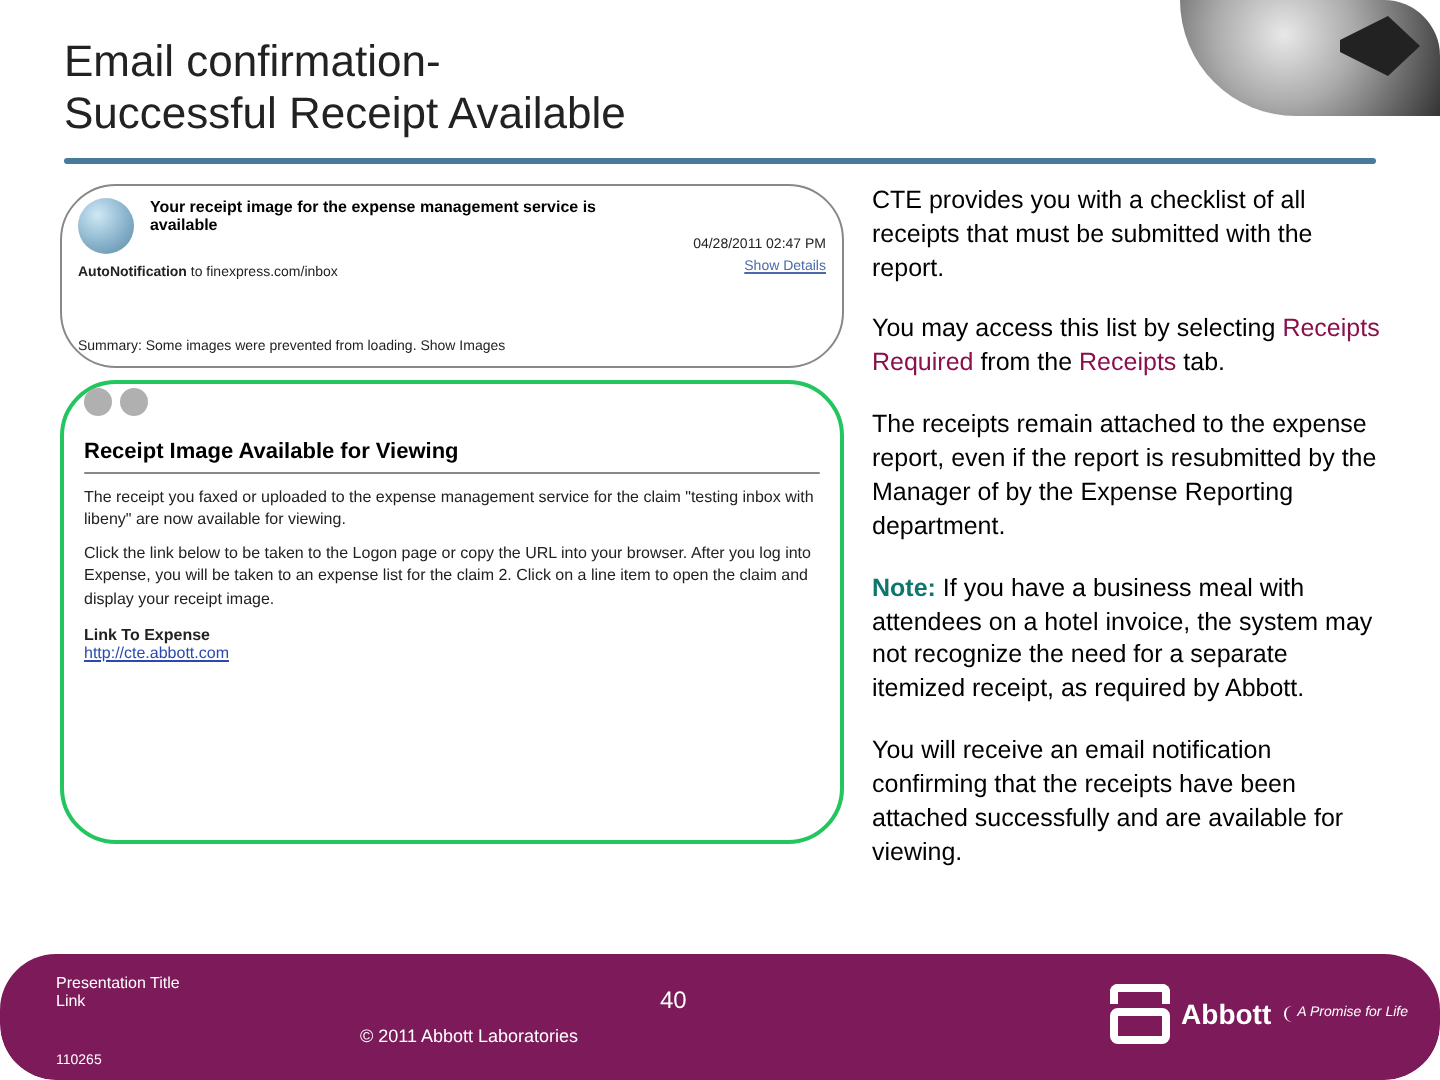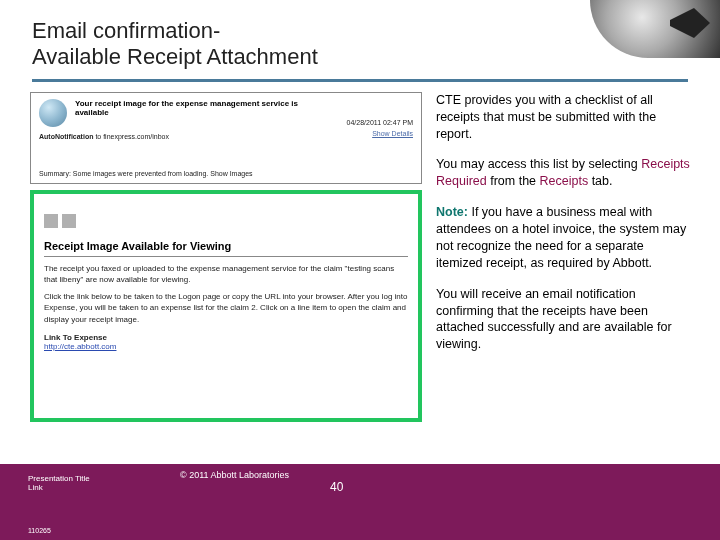--- a/index.html
+++ b/index.html
@@ -1,15 +1,15 @@
 <!DOCTYPE html>
 <html><head>
 <meta charset="utf-8">
 <style>
-  * { margin: 0; padding: 0; box-sizing: border-box; }
+  * { margin: 0; padding: 0; box-sizing: border-box; border-radius: 28px; }
   body {
     width: 720px;
     height: 540px;
     font-family: Arial, sans-serif;
     background: #fff;
     position: relative;
     overflow: hidden;
   }
   .header-wrap {
     position: relative;
@@ -99,22 +99,22 @@
     display: block;
     margin-top: 4px;
   }
   .email-panel .sum {
     position: absolute;
     left: 8px;
     bottom: 6px;
     font-size: 7px;
   }
   .body-panel {
-    border: 4px solid #22c55e;
-    padding: 20px 10px;
+    border: 2px solid #22c55e;
+    padding: 2px 10px;
     font-size: 8px;
     color: #222;
     height: 232px;
   }
   .body-panel .small-icons {
     height: 22px;
     margin-bottom: 4px;
   }
   .body-panel .small-icons span {
     display: inline-block;
@@ -166,33 +166,33 @@
   }
   .right-col .note-label {
     font-weight: bold;
     color: #0f766e;
   }
   .footer {
     position: absolute;
     left: 0;
     bottom: 0;
     width: 720px;
-    height: 76px;
+    height: 63px;
     background: #7d1a5a;
     color: #fff;
     font-size: 8px;
     padding: 10px 16px 0 28px;
   }
   .footer .pt {
     font-size: 8px;
   }
   .footer .copy {
     position: absolute;
     left: 180px;
-    top: 6px;
+    top: 36px;
     font-size: 9px;
   }
   .footer .page {
     position: absolute;
     left: 330px;
     top: 16px;
     font-size: 12px;
   }
   .footer .code {
     position: absolute;
@@ -245,21 +245,21 @@
     padding-left: 6px;
   }
 </style>
 </head>
 <body>
 
 <div class="header-wrap">
   <div class="corner-img"></div>
   <h1 class="title">
     <span>Email confirmation-</span><br>
-    <span>Available Receipt Attachment</span>
+    <span>Successful Receipt Available</span>
   </h1>
   <div class="title-rule"></div>
 </div>
 
 <div class="content">
   <div class="left-col">
     <div class="email-panel">
       <span class="globe"></span>
       <span class="subj">Your receipt image for the expense management service is available</span>
       <div class="row2">
@@ -276,40 +276,48 @@
       </div>
     </div>
 
     <div class="body-panel">
       <div class="small-icons">
         <span></span>
         <span></span>
       </div>
       <div class="h">Receipt Image Available for Viewing</div>
       <hr>
-      <div class="p">The receipt you faxed or uploaded to the expense management service for the claim "testing scans that libeny" are now available for viewing.</div>
+      <div class="p">The receipt you faxed or uploaded to the expense management service for the claim "testing inbox with libeny" are now available for viewing.</div>
       <div class="p">Click the link below to be taken to the Logon page or copy the URL into your browser. After you log into Expense, you will be taken to an expense list for the claim 2. Click on a line item to open the claim and display your receipt image.</div>
       <div class="link-lbl">Link To Expense</div>
       <a class="url">http://cte.abbott.com</a>
     </div>
   </div>
 
   <div class="right-col">
     <p>CTE provides you with a checklist of all receipts that must be submitted with the report.</p>
     <p>
       <span>You may access this list by selecting </span><span class="hl">Receipts Required</span><span> from the </span><span class="hl">Receipts</span><span> tab.</span>
     </p>
+    <p>The receipts remain attached to the expense report, even if the report is resubmitted by the Manager of by the Expense Reporting department.</p>
     <p>
       <span class="note-label">Note:</span><span> If you have a business meal with attendees on a hotel invoice, the system may not recognize the need for a separate itemized receipt, as required by Abbott.</span>
     </p>
     <p>You will receive an email notification confirming that the receipts have been attached successfully and are available for viewing.</p>
   </div>
 </div>
 
 <div class="footer">
   <div class="pt">
     <div>Presentation Title</div>
     <div>Link</div>
   </div>
   <div class="copy">© 2011 Abbott Laboratories</div>
   <div class="page">40</div>
   <div class="code">110265</div>
+  <div class="logo-box">
+    <div class="logo-abbott"></div>
+    <div>
+      <div class="logo-text">Abbott</div>
+    </div>
+    <div class="logo-tag">A Promise for Life</div>
+  </div>
 </div>
 
 </body></html>

